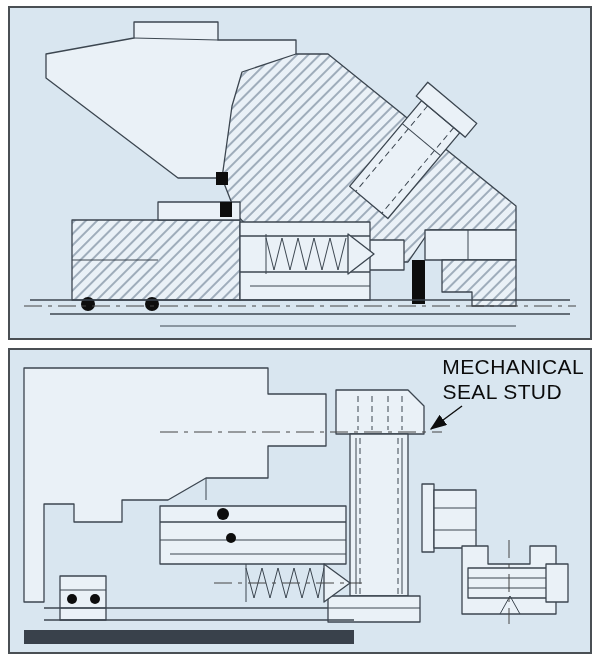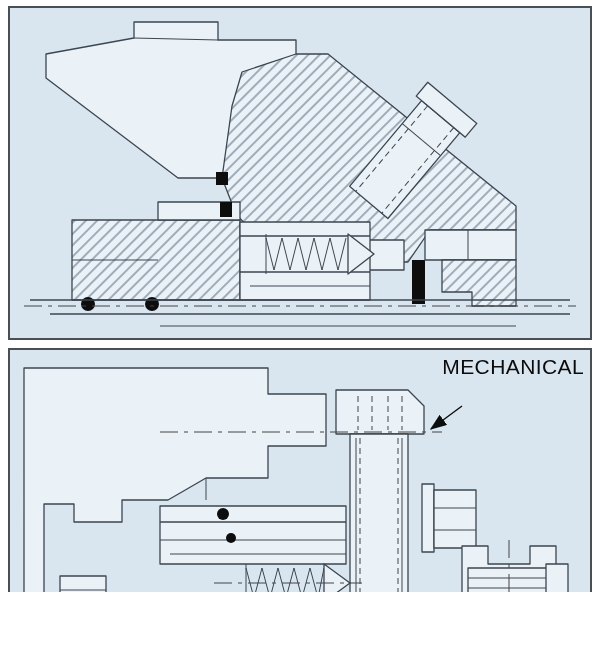--- a/index.html
+++ b/index.html
@@ -6,21 +6,21 @@
     --page-background:#ffffff;
     --panel-background:#d9e6f0;
     --panel-border:#4a4f54;
     --drawing-fill:#eaf1f7;
     --line:#3c4650;
     --hatch-line:#61758a;
     --solid-black:#0d0d0d;
     --centerline:#444444;
   }
   html,body{margin:0;padding:0;background:var(--page-background);}
-  .page{width:600px;height:592px;box-sizing:border-box;padding:6px 8px;position:relative;
+  .page{width:600px;height:660px;box-sizing:border-box;padding:6px 8px;position:relative;
         font-family:"Liberation Sans",sans-serif;}
   .panel{margin:0;position:relative;width:584px;box-sizing:border-box;
          background:var(--panel-background);border:2px solid var(--panel-border);}
   .panel-top{height:334px;margin-bottom:8px;}
   .panel-bottom{height:306px;}
   .panel svg{display:block;width:100%;height:100%;}
   .callout{position:absolute;top:4px;right:6px;text-align:right;
            font-size:21px;line-height:25px;color:#0b0b0b;letter-spacing:0.4px;}
   .callout-line2{padding-right:22px;}
   
@@ -161,16 +161,17 @@
         <rect class="dk" x="14" y="280" width="330" height="14"></rect>
       </g>
       <line class="cl" x1="150" y1="82" x2="432" y2="82"></line>
       <line class="cl" x1="204" y1="233" x2="352" y2="233"></line>
       <line class="cl" x1="499" y1="190" x2="499" y2="274"></line>
       <line x1="452" y1="56" x2="421" y2="79" stroke="#0d0d0d" stroke-width="1.4" marker-end="url(#arw)"></line>
     </svg>
 
     <div class="callout">
       <div class="callout-line">MECHANICAL</div>
+      <div class="callout-line callout-line2">SEAL STUD</div>
     </div>
   </figure>
 
 </div>
 
 </body></html>

